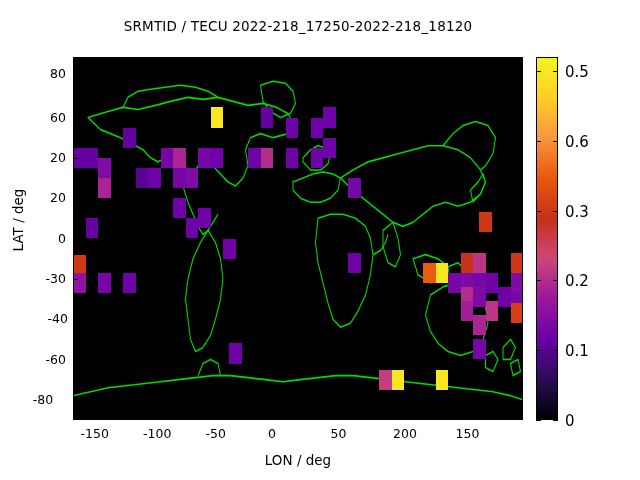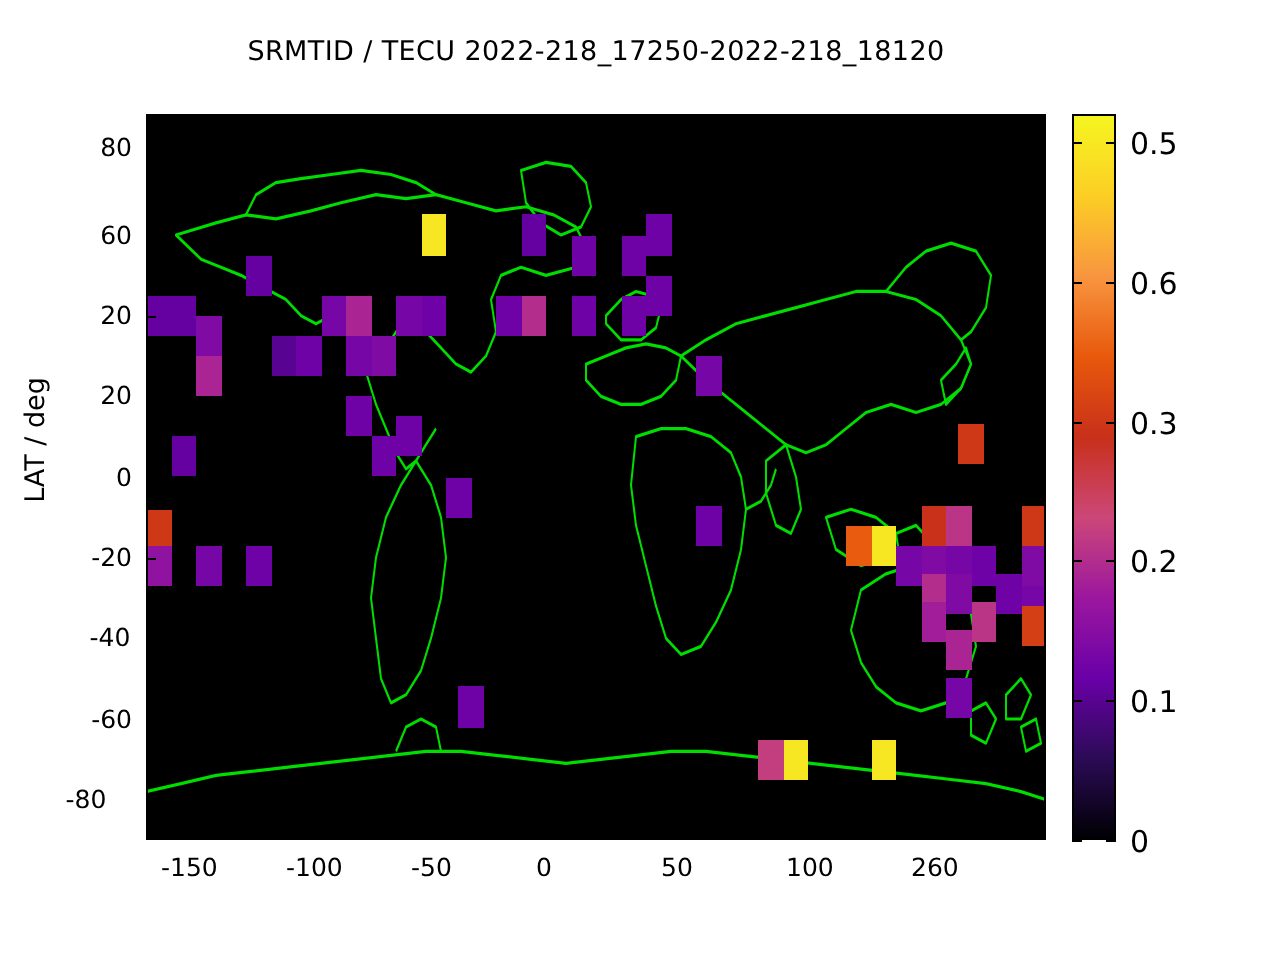--- a/index.html
+++ b/index.html
@@ -155,50 +155,51 @@
       <div class="cell" style="left: 318.75px; top: 312.583px; width: 12.5px; height: 20.1667px; background: rgb(247, 231, 34);"></div>
       <div class="cell" style="left: 362.5px; top: 312.583px; width: 12.5px; height: 20.1667px; background: rgb(247, 231, 34);"></div>
     </div>
 
   <div id="plotborder"></div>
 
   <div id="cbar">
     <div id="cbargrad" style="background: linear-gradient(to top, rgb(0, 0, 4) 0%, rgb(44, 11, 87) 11.1111%, rgb(106, 0, 168) 22.2222%, rgb(156, 23, 158) 33.3333%, rgb(204, 71, 120) 44.4444%, rgb(200, 48, 26) 55.5556%, rgb(232, 89, 12) 66.6667%, rgb(248, 149, 64) 77.7778%, rgb(252, 206, 37) 88.8889%, rgb(245, 245, 32) 100%);"></div>
   </div>
 
+  <div id="xaxis-title">LON / deg</div>
   <div id="yaxis-title">LAT / deg</div>
 
 <div class="xtick" style="left: 110.5px;"></div>
     <div class="xlab" style="left: 80.5px;">-150</div>
     <div class="xtick" style="left: 173px;"></div>
     <div class="xlab" style="left: 143px;">-100</div>
     <div class="xtick" style="left: 235.5px;"></div>
     <div class="xlab" style="left: 205.5px;">-50</div>
     <div class="xtick" style="left: 298px;"></div>
     <div class="xlab" style="left: 268px;">0</div>
     <div class="xtick" style="left: 360.5px;"></div>
     <div class="xlab" style="left: 330.5px;">50</div>
     <div class="xtick" style="left: 423px;"></div>
-    <div class="xlab" style="left: 393px;">100</div>
+    <div class="xlab" style="left: 393px;">200</div>
     <div class="xtick" style="left: 485.5px;"></div>
-    <div class="xlab" style="left: 455.5px;">260</div>
+    <div class="xlab" style="left: 455.5px;">150</div>
     <div class="ytick" style="top: 77.1667px;"></div>
     <div class="ylab" style="left: 20px; top: 66px;">80</div>
     <div class="ytick" style="top: 117.5px;"></div>
     <div class="ylab" style="left: 20px; top: 109.5px;">60</div>
     <div class="ytick" style="top: 157.833px;"></div>
     <div class="ylab" style="left: 20px; top: 149.833px;">20</div>
     <div class="ytick" style="top: 198.167px;"></div>
     <div class="ylab" style="left: 20px; top: 190.167px;">20</div>
     <div class="ytick" style="top: 238.5px;"></div>
     <div class="ylab" style="left: 20px; top: 230.5px;">0</div>
     <div class="ytick" style="top: 278.833px;"></div>
-    <div class="ylab" style="left: 20px; top: 270.833px;">-20</div>
+    <div class="ylab" style="left: 20px; top: 270.833px;">-30</div>
     <div class="ytick" style="top: 319.167px;"></div>
-    <div class="ylab" style="left: 32px; top: 311.167px; text-align: center;">-40</div>
+    <div class="ylab" style="left: 22px; top: 311.167px;">-40</div>
     <div class="ytick" style="top: 359.5px;"></div>
     <div class="ylab" style="left: 20px; top: 351.5px;">-60</div>
     <div class="ytick" style="top: 399.833px;"></div>
     <div class="ylab" style="left: 20px; top: 391.833px; text-align: center;">-80</div>
     <div class="cbtick " style="top: 420px;"></div>
     <div class="cbtick r" style="top: 420px;"></div>
     <div class="cblab" style="top: 412px;">0</div>
     <div class="cbtick " style="top: 350.192px;"></div>
     <div class="cbtick r" style="top: 350.192px;"></div>
     <div class="cblab" style="top: 342.192px;">0.1</div>

